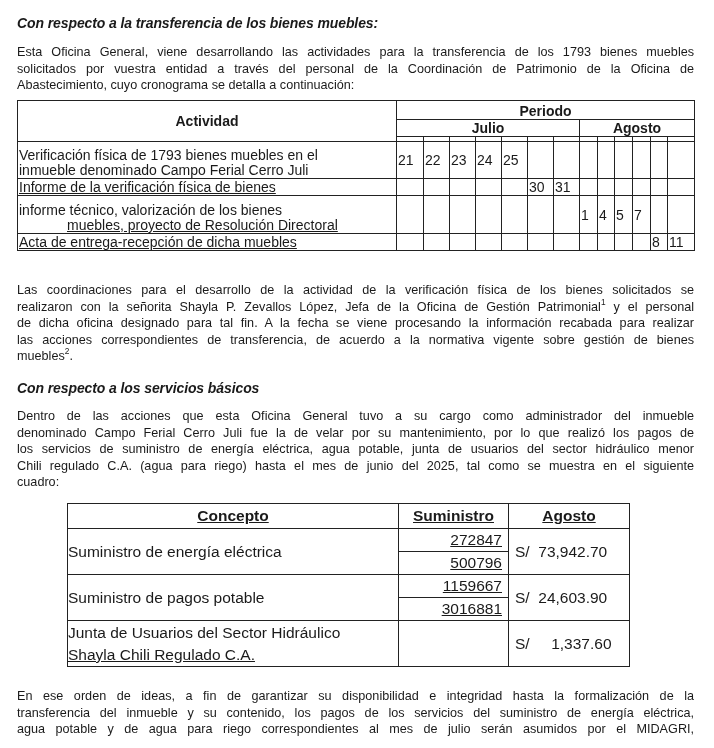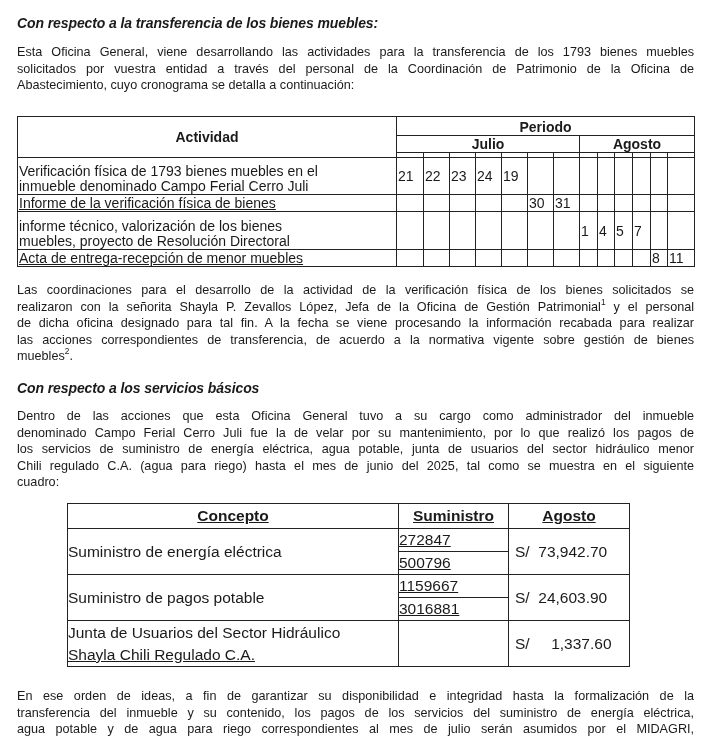--- a/index.html
+++ b/index.html
@@ -2,29 +2,29 @@
 <html><head>
 <meta charset="utf-8">
 <style>
   html, body { margin:0; padding:0; background:#fff; }
   body { width:714px; height:748px; position:relative; overflow:hidden; font-family:"Liberation Sans Narrow","Liberation Sans", sans-serif; color:#1a1a1a; }
   .abs { position:absolute; }
   .heading { font-weight:bold; font-style:italic; font-size:14px; letter-spacing:-0.1px; }
   .para { font-size:13.6px; line-height:16.6px; text-align:justify; transform:scaleX(0.93); transform-origin:left top; }
   .para .ln { display:block; white-space:nowrap; }
   .just { text-align-last:justify; }
-  table.sched { border-collapse:collapse; position:absolute; left:17px; top:116px; font-family:"Liberation Sans", sans-serif; }
+  table.sched { border-collapse:collapse; position:absolute; left:17px; top:100px; font-family:"Liberation Sans", sans-serif; }
   table.sched td { border:1.5px solid #222; padding:0; font-size:14px; vertical-align:bottom; }
   .act { font-size:14.2px; line-height:15px; padding-left:1px !important; white-space:nowrap; overflow:hidden; }
   .hdr { text-align:center; font-weight:bold; font-size:14.5px; }
   .day { font-size:14px; padding-left:1px !important; white-space:nowrap; }
   table.serv { border-collapse:collapse; position:absolute; left:67px; top:503px; font-family:"Liberation Sans", sans-serif; }
   table.serv td { border:1.5px solid #222; font-size:15.5px; padding:0; }
   .sh { font-weight:bold; text-align:center; text-decoration:underline; font-size:15px; }
-  .num { text-align:left; padding-right:6px !important; font-size:14.5px; text-decoration:underline; }
+  .num { text-align:right; padding-right:6px !important; font-size:14.5px; text-decoration:underline; }
   .amt { padding-left:6px !important; white-space:pre; }
   sup { font-size:9px; line-height:0; }
 </style>
 </head>
 <body>
 
 <div class="abs heading" style="left:17px;top:15px;">Con respecto a la transferencia de los bienes muebles:</div>
 
 <div class="abs para" style="left:17px;top:44px;width:728px;">
   <span class="ln just">Esta Oficina General, viene desarrollando las actividades para la transferencia de los 1793 bienes muebles</span>
@@ -77,21 +77,21 @@
     <tbody id="sched-body">
       <tr style="height: 37px;">
         <td class="act">
           <div>Verificación física de 1793 bienes muebles en el</div>
           <div style="">inmueble denominado Campo Ferial Cerro Juli</div>
         </td>
         <td class="day" style="vertical-align: middle;">21</td>
         <td class="day" style="vertical-align: middle; margin-left: 36px;">22</td>
         <td class="day" style="vertical-align: middle;">23</td>
         <td class="day" style="vertical-align: middle;">24</td>
-        <td class="day" style="vertical-align: middle;">19</td>
+        <td class="day" style="vertical-align: middle;">25</td>
         <td class="day" style="vertical-align: middle;"></td>
         <td class="day" style="vertical-align: middle;"></td>
         <td class="day" style="vertical-align: middle;"></td>
         <td class="day" style="vertical-align: middle;"></td>
         <td class="day" style="vertical-align: middle;"></td>
         <td class="day" style="vertical-align: middle;"></td>
         <td class="day" style="vertical-align: middle;"></td>
         <td class="day" style="vertical-align: middle;"></td>
       </tr>
       <tr style="height: 17px;">
@@ -108,39 +108,39 @@
         <td class="day" style="vertical-align: middle;"></td>
         <td class="day" style="vertical-align: middle;"></td>
         <td class="day" style="vertical-align: middle;"></td>
         <td class="day" style="vertical-align: middle;"></td>
         <td class="day" style="vertical-align: middle;"></td>
         <td class="day" style="vertical-align: middle;"></td>
       </tr>
       <tr style="height: 38px;">
         <td class="act">
           <div>informe técnico, valorización de los bienes</div>
-          <div style="">muebles, proyecto de Resolución Directoral</div>
+          <div style="text-decoration: underline; padding-left: 48px;">muebles, proyecto de Resolución Directoral</div>
         </td>
         <td class="day" style="vertical-align: middle;"></td>
         <td class="day" style="vertical-align: middle;"></td>
         <td class="day" style="vertical-align: middle;"></td>
         <td class="day" style="vertical-align: middle;"></td>
         <td class="day" style="vertical-align: middle;"></td>
         <td class="day" style="vertical-align: middle;"></td>
         <td class="day" style="vertical-align: middle;"></td>
         <td class="day" style="vertical-align: middle;">1</td>
         <td class="day" style="vertical-align: middle;">4</td>
         <td class="day" style="vertical-align: middle;">5</td>
         <td class="day" style="vertical-align: middle;">7</td>
         <td class="day" style="vertical-align: middle;"></td>
         <td class="day" style="vertical-align: middle;"></td>
       </tr>
       <tr style="height: 17px;">
         <td class="act">
-          <div style="text-decoration: underline;">Acta de entrega-recepción de menor muebles</div>
+          <div style="text-decoration: underline;">Acta de entrega-recepción de dicha muebles</div>
         </td>
         <td class="day" style="vertical-align: middle;"></td>
         <td class="day" style="vertical-align: middle;"></td>
         <td class="day" style="vertical-align: middle;"></td>
         <td class="day" style="vertical-align: middle;"></td>
         <td class="day" style="vertical-align: middle;"></td>
         <td class="day" style="vertical-align: middle;"></td>
         <td class="day" style="vertical-align: middle;"></td>
         <td class="day" style="vertical-align: middle;"></td>
         <td class="day" style="vertical-align: middle;"></td>

